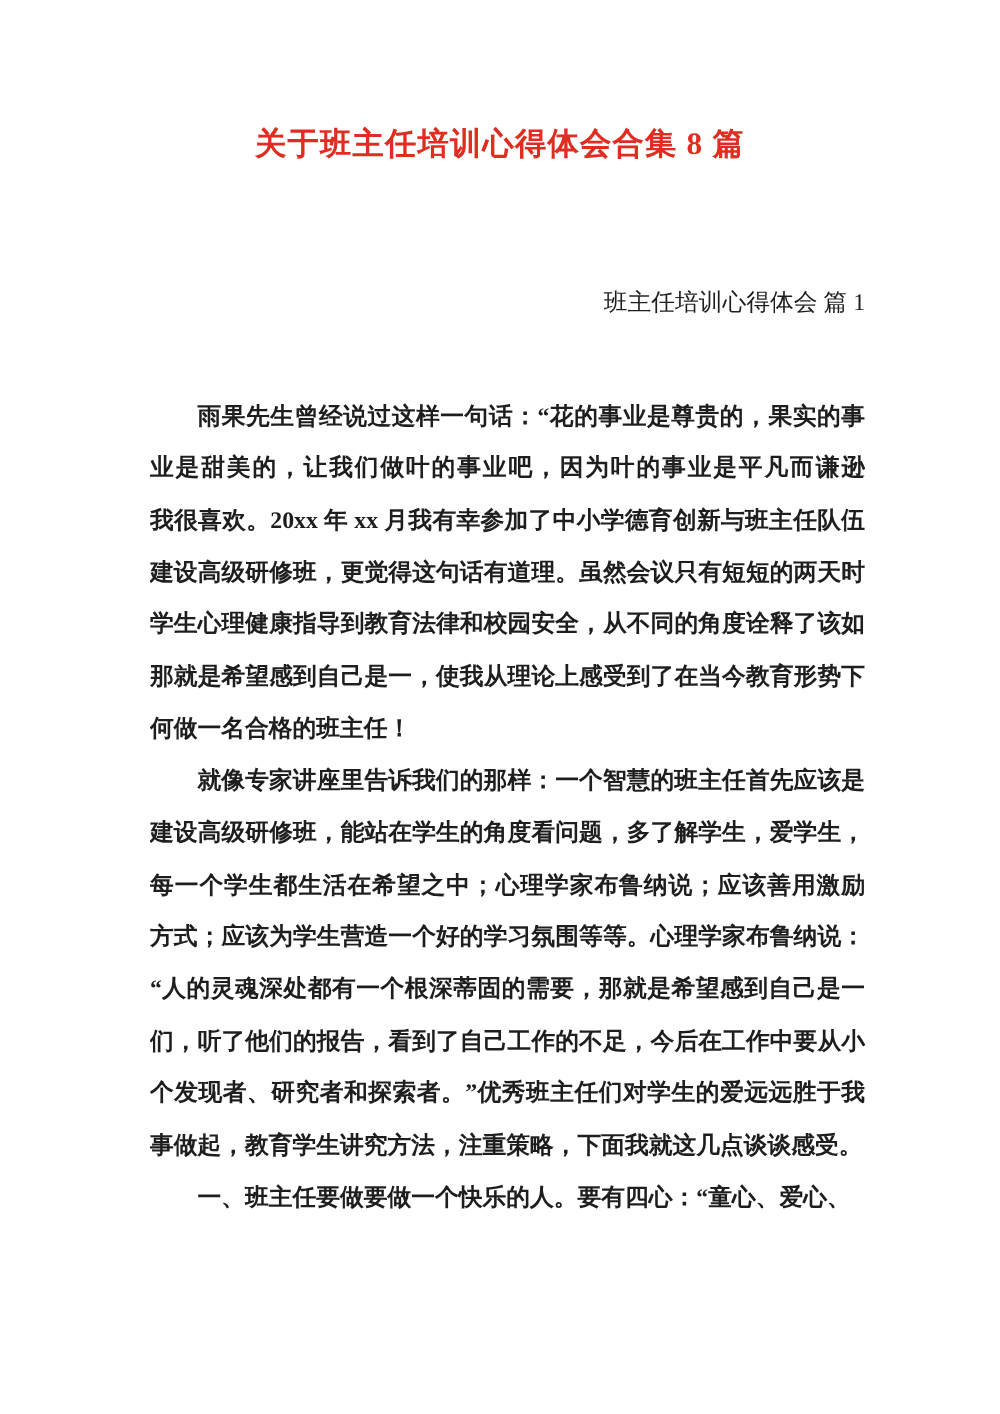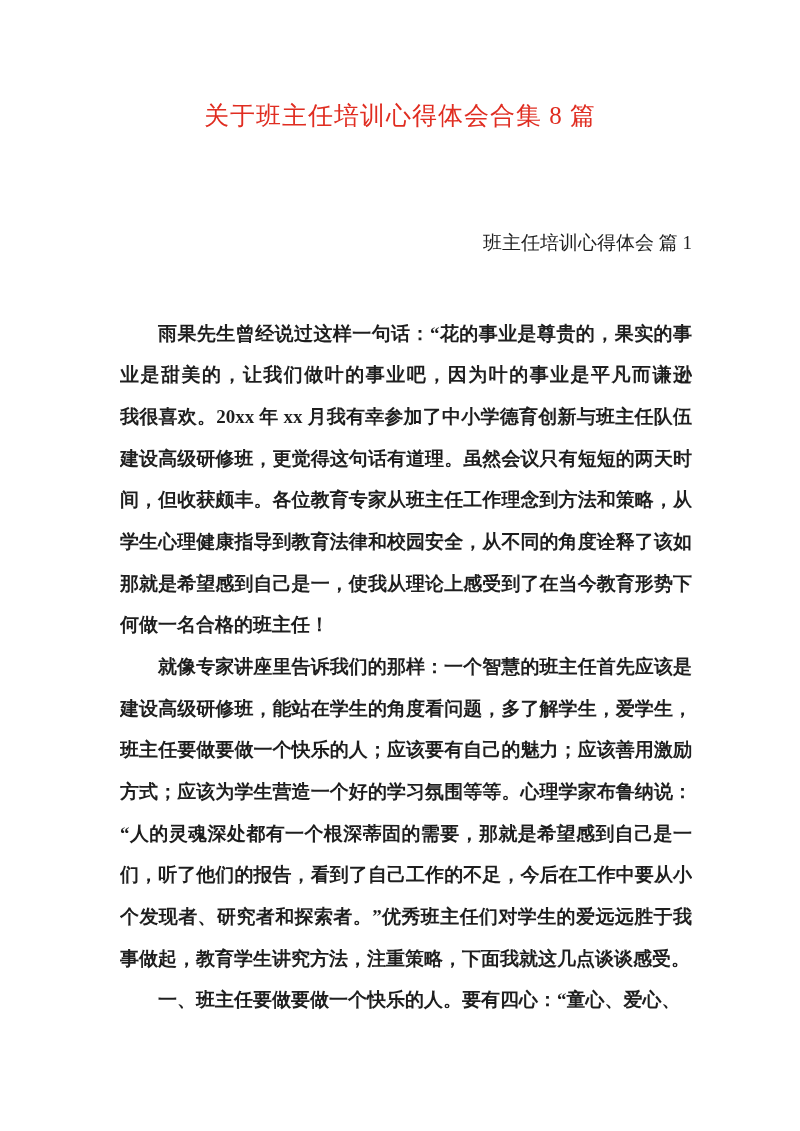--- a/index.html
+++ b/index.html
@@ -15,21 +15,21 @@
     background: #ffffff;
     overflow: hidden;
     font-family: "Liberation Serif", "DejaVu Serif", serif;
     color: #1e1e1e;
   }
   .doc-title {
     margin: 97px 40px 0 40px;
     text-align: center;
     font-size: 25px;
     line-height: 38px;
-    font-weight: normal;
+    font-weight: bold;
     letter-spacing: 1px;
   }
   .section-heading {
     margin: 87px 108px 0 120px;
     font-size: 19px;
     line-height: 41.7px;
     text-indent: 38px;
     text-align: right;
   }
   .content {
@@ -59,27 +59,26 @@
 <body>
 
 <div class="page" style="background: rgb(255, 255, 255); color: rgb(30, 30, 30);">
   <h1 class="doc-title" style="color: rgb(224, 45, 33);">关于班主任培训心得体会合集 8 篇</h1>
   <p class="section-heading">班主任培训心得体会 篇 1</p>
   <div class="content">
       <div class="line first fill">雨果先生曾经说过这样一句话：“花的事业是尊贵的，果实的事</div>
       <div class="line fill">业是甜美的，让我们做叶的事业吧，因为叶的事业是平凡而谦逊的。”</div>
       <div class="line fill">我很喜欢。20xx 年 xx 月我有幸参加了中小学德育创新与班主任队伍</div>
       <div class="line fill">建设高级研修班，更觉得这句话有道理。虽然会议只有短短的两天时</div>
-      <div class="line fill">间，但收获颇丰。各位教育专家从班主任工作理念到方法和策略，从</div>
       <div class="line fill">学生心理健康指导到教育法律和校园安全，从不同的角度诠释了该如</div>
       <div class="line fill">那就是希望感到自己是一，使我从理论上感受到了在当今教育形势下如</div>
       <div class="line">何做一名合格的班主任！</div>
       <div class="line first fill">就像专家讲座里告诉我们的那样：一个智慧的班主任首先应该是</div>
       <div class="line fill">建设高级研修班，能站在学生的角度看问题，多了解学生，爱学生，让</div>
-      <div class="line fill">班主任要做要做一个快乐的人；应该要有自己的魅力；应该善用激励</div>
+      <div class="line fill">每一个学生都生活在希望之中；心理学家布鲁纳说；应该善用激励</div>
       <div class="line fill">方式；应该为学生营造一个好的学习氛围等等。心理学家布鲁纳说：</div>
       <div class="line fill">“人的灵魂深处都有一个根深蒂固的需要，那就是希望感到自己是一</div>
       <div class="line fill">们，听了他们的报告，看到了自己工作的不足，今后在工作中要从小</div>
       <div class="line fill">个发现者、研究者和探索者。”优秀班主任们对学生的爱远远胜于我</div>
       <div class="line">事做起，教育学生讲究方法，注重策略，下面我就这几点谈谈感受。</div>
       <div class="line first">一、班主任要做要做一个快乐的人。要有四心：“童心、爱心、</div>
     </div>
 </div>
 
 </body></html>

